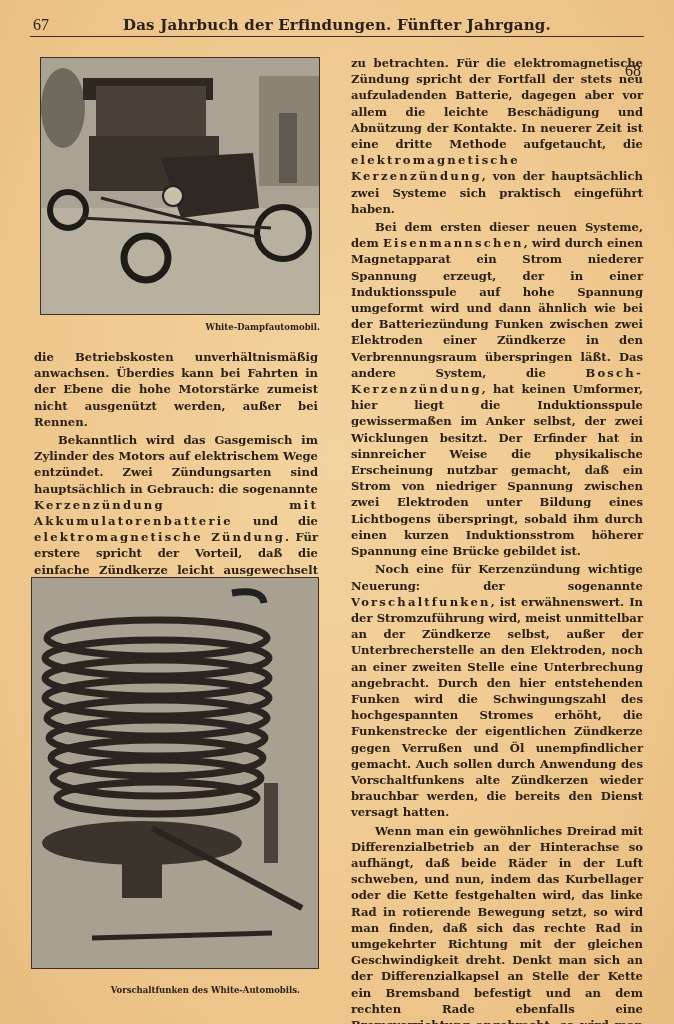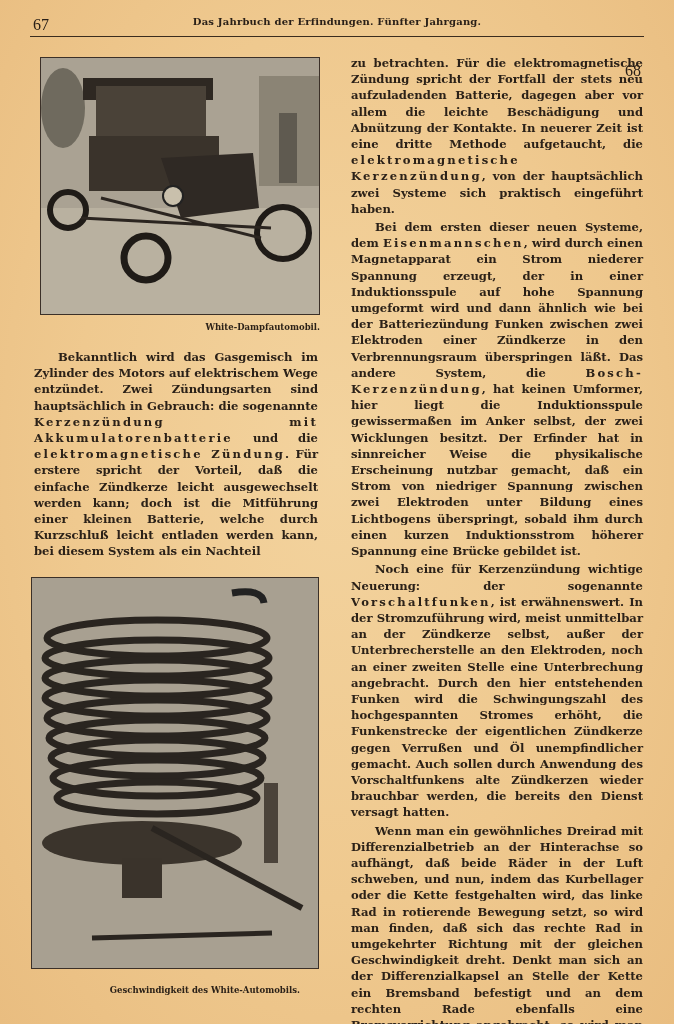--- a/index.html
+++ b/index.html
@@ -13,21 +13,21 @@
     }
     .header {
       position: absolute; left: 30px; top: 14px; width: 614px; height: 22px;
       border-bottom: 1.5px solid #3a2c1e;
     }
     .pnum { position: absolute; top: 2px; font-size: 16px; font-family: "Liberation Serif", serif; }
     .pnum.left { left: 3px; }
     .pnum.right { right: 3px; margin-top: 46px; }
     .running-title {
       position: absolute; left: 0; right: 0; top: 2px; text-align: center;
-      font-size: 10px; font-weight: bold; font-family: "DejaVu Serif", serif; letter-spacing: 0.2px;
+      font-size: 15px; font-weight: bold; font-family: "DejaVu Serif", serif; letter-spacing: 0.2px;
     }
     .col {
       position: absolute; font-size: 11.6px; line-height: 16.2px; text-align: justify;
       font-family: "DejaVu Serif", serif; font-weight: bold; color: #2b2118;
     }
     .col p { margin: 2px; text-indent: 0; }
     .col p.indent { text-indent: 24px; }
     .col .spaced { letter-spacing: 2.2px; }
     .col-right { left: 349px; top: 53px; width: 296px; }
     .col-left { left: 32px; top: 347px; width: 288px; }
@@ -74,20 +74,21 @@
 
     <circle cx="27" cy="152" r="18" fill="none" stroke="#1f1b17" stroke-width="6"></circle>
     <circle cx="105" cy="200" r="22" fill="none" stroke="#1f1b17" stroke-width="7"></circle>
     <circle cx="242" cy="175" r="26" fill="none" stroke="#1f1b17" stroke-width="6"></circle>
     <path d="M40 160 L230 170 M60 140 L220 180" stroke="#2b2520" stroke-width="3"></path>
   </svg>
 </div>
 <div class="caption cap1">White-Dampfautomobil.</div>
 
 <div class="col col-left">
+  <p>die Betriebskosten unverhältnismäßig anwachsen. Überdies kann bei Fahrten in der Ebene die hohe Motorstärke zumeist nicht ausgenützt werden, außer bei Rennen.</p>
   <p class="indent"><span>Bekanntlich wird das Gasgemisch im Zylinder des Motors auf elektrischem Wege entzündet. Zwei Zündungsarten sind hauptsächlich in Gebrauch: die sogenannte </span><span class="spaced">Kerzenzündung mit Akkumulatorenbatterie</span><span> und die </span><span class="spaced">elektromagnetische Zündung</span><span>. Für erstere spricht der Vorteil, daß die einfache Zündkerze leicht ausgewechselt werden kann; doch ist die Mitführung einer kleinen Batterie, welche durch Kurzschluß leicht entladen werden kann, bei diesem System als ein Nachteil</span></p>
 </div>
 
 <div class="figure fig2">
   <svg width="286" height="390" viewBox="0 0 286 390">
     <rect x="0" y="0" width="286" height="390" fill="#a8a091"></rect>
     <path d="M200 15 Q230 10 232 25" stroke="#222" stroke-width="7" fill="none"></path>
     <g fill="none" stroke="#2a2520" stroke-width="7">
       <ellipse cx="125" cy="60" rx="110" ry="18"></ellipse>
       <ellipse cx="125" cy="80" rx="112" ry="18"></ellipse>
@@ -99,20 +100,20 @@
       <ellipse cx="125" cy="200" rx="104" ry="18"></ellipse>
       <ellipse cx="125" cy="220" rx="100" ry="16"></ellipse>
     </g>
     <ellipse cx="110" cy="265" rx="100" ry="22" fill="#3b342c"></ellipse>
     <rect x="90" y="280" width="40" height="40" fill="#3a332b"></rect>
     <path d="M120 250 L270 330" stroke="#2a2520" stroke-width="6"></path>
     <rect x="232" y="205" width="14" height="80" fill="#4b433a"></rect>
     <path d="M60 360 L240 355" stroke="#2a2520" stroke-width="5"></path>
   </svg>
 </div>
-<div class="caption cap2">Geschwindigkeit des White-Automobils.</div>
+<div class="caption cap2">Vorschaltfunken des White-Automobils.</div>
 
 <div class="col col-right">
   <p><span>zu betrachten. Für die elektromagnetische Zündung spricht der Fortfall der stets neu aufzuladenden Batterie, dagegen aber vor allem die leichte Beschädigung und Abnützung der Kontakte. In neuerer Zeit ist eine dritte Methode aufgetaucht, die </span><span class="spaced">elektromagnetische Kerzenzündung</span><span>, von der hauptsächlich zwei Systeme sich praktisch eingeführt haben.</span></p>
   <p class="indent"><span>Bei dem ersten dieser neuen Systeme, dem </span><span class="spaced">Eisenmannschen</span><span>, wird durch einen Magnetapparat ein Strom niederer Spannung erzeugt, der in einer Induktionsspule auf hohe Spannung umgeformt wird und dann ähnlich wie bei der Batteriezündung Funken zwischen zwei Elektroden einer Zündkerze in den Verbrennungsraum überspringen läßt. Das andere System, die </span><span class="spaced">Bosch-Kerzenzündung</span><span>, hat keinen Umformer, hier liegt die Induktionsspule gewissermaßen im Anker selbst, der zwei Wicklungen besitzt. Der Erfinder hat in sinnreicher Weise die physikalische Erscheinung nutzbar gemacht, daß ein Strom von niedriger Spannung zwischen zwei Elektroden unter Bildung eines Lichtbogens überspringt, sobald ihm durch einen kurzen Induktionsstrom höherer Spannung eine Brücke gebildet ist.</span></p>
   <p class="indent"><span>Noch eine für Kerzenzündung wichtige Neuerung: der sogenannte </span><span class="spaced">Vorschaltfunken</span><span>, ist erwähnenswert. In der Stromzuführung wird, meist unmittelbar an der Zündkerze selbst, außer der Unterbrecherstelle an den Elektroden, noch an einer zweiten Stelle eine Unterbrechung angebracht. Durch den hier entstehenden Funken wird die Schwingungszahl des hochgespannten Stromes erhöht, die Funkenstrecke der eigentlichen Zündkerze gegen Verrußen und Öl unempfindlicher gemacht. Auch sollen durch Anwendung des Vorschaltfunkens alte Zündkerzen wieder brauchbar werden, die bereits den Dienst versagt hatten.</span></p>
   <p class="indent">Wenn man ein gewöhnliches Dreirad mit Differenzialbetrieb an der Hinterachse so aufhängt, daß beide Räder in der Luft schweben, und nun, indem das Kurbellager oder die Kette festgehalten wird, das linke Rad in rotierende Bewegung setzt, so wird man finden, daß sich das rechte Rad in umgekehrter Richtung mit der gleichen Geschwindigkeit dreht. Denkt man sich an der Differenzialkapsel an Stelle der Kette ein Bremsband befestigt und an dem rechten Rade ebenfalls eine Bremsvorrichtung angebracht, so wird man eine verschiedene Geschwindigkeit des rechten Rades erzielen können, und zwar eine um so langsamere, je größer die Bremsung an dem Rade und je kleiner sie an dem Differenzialgetriebe wird und umgekehrt. Damit hat man das Prinzip einer veränderlichen Übersetzung, das ohne weiteres erlaubt, jede beliebige Geschwindigkeit anzunehmen. Setzt man an die Stelle des linken angetriebenen Rades den Motor und an die Stelle des rechten gebremsten Rades die Antriebsräder des Wagens, so bewirkt das feste oder losere Anziehen der Bremse die verschiedene Geschwindigkeit. Ist die Bremse ganz lose, so wird sich das Differenzialgetriebe allein drehen, die Antriebsräder aber stillstehen. Wird sie etwas angezogen, so erhält man eine geringe Geschwindigkeit des Wagens; wird aber die Bremse fest angezogen, so daß sie nicht mehr schleift, dann haben die Antriebsräder ihre höchste Geschwindigkeit.</p>
 </div>
 
 </body></html>

